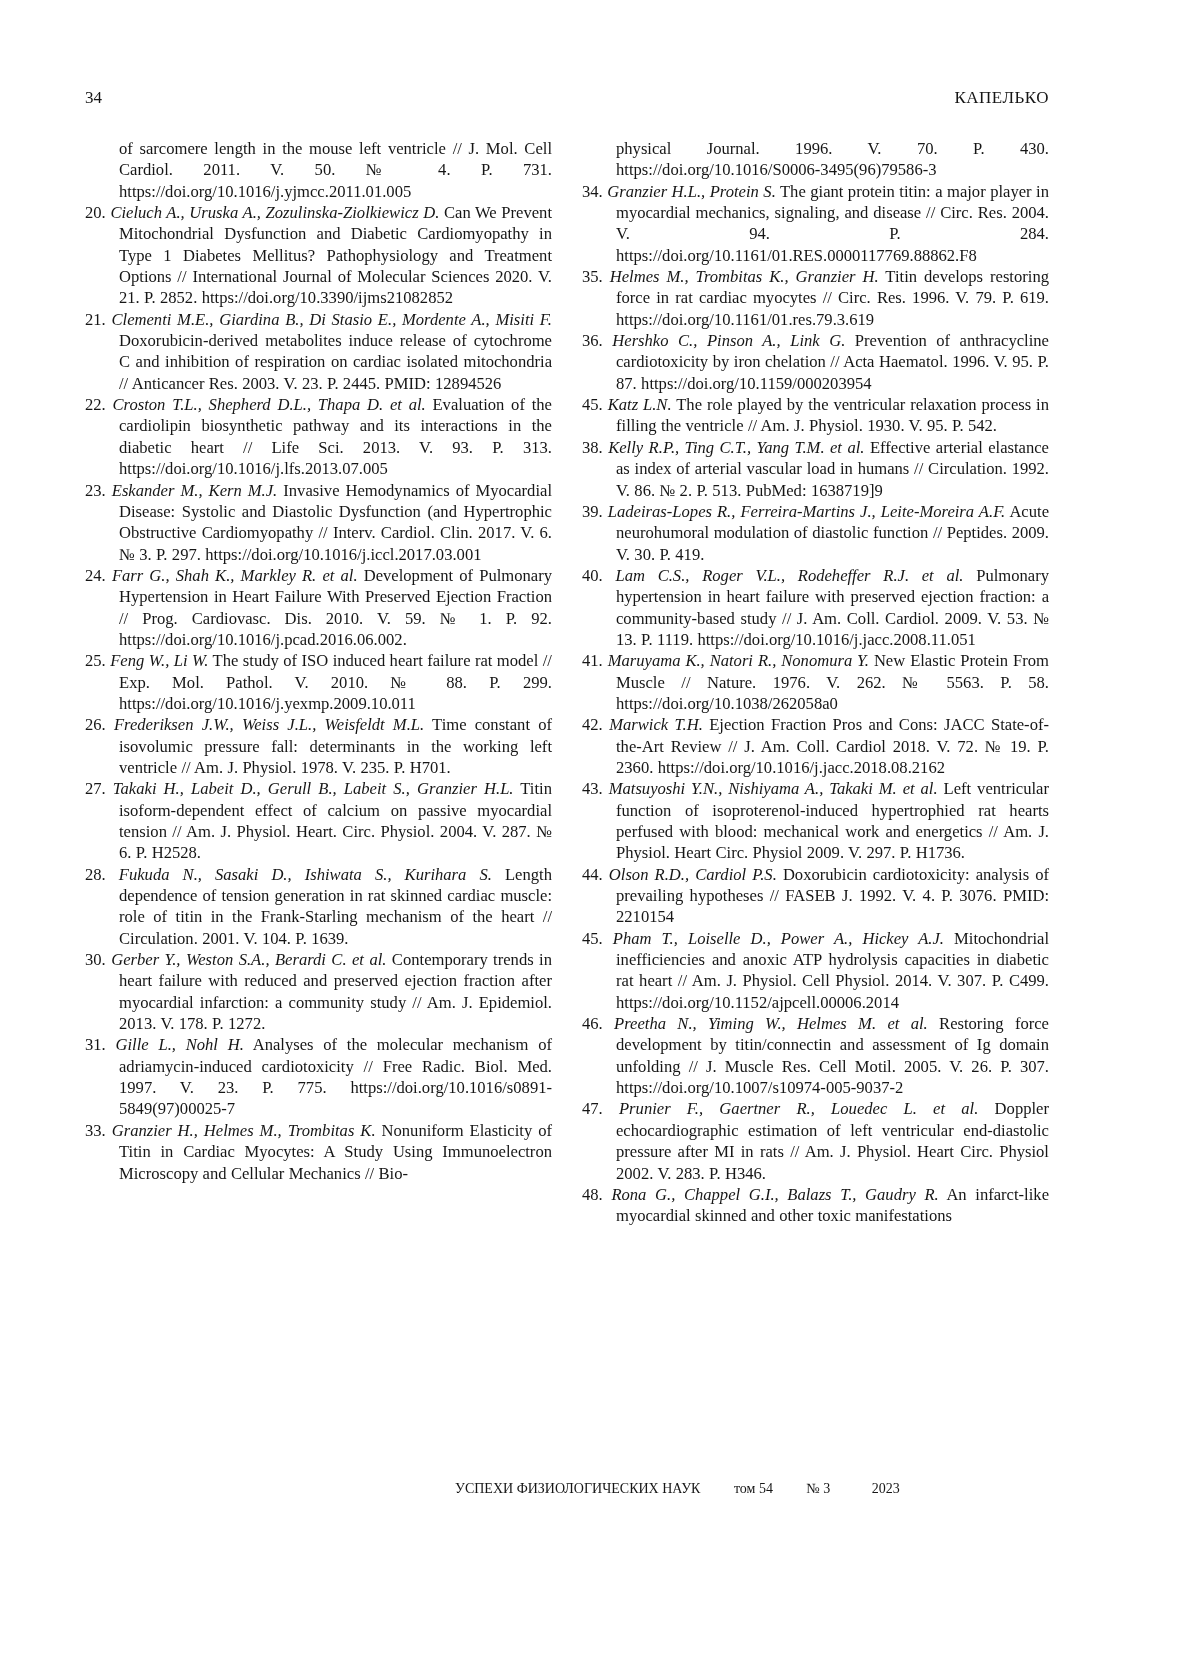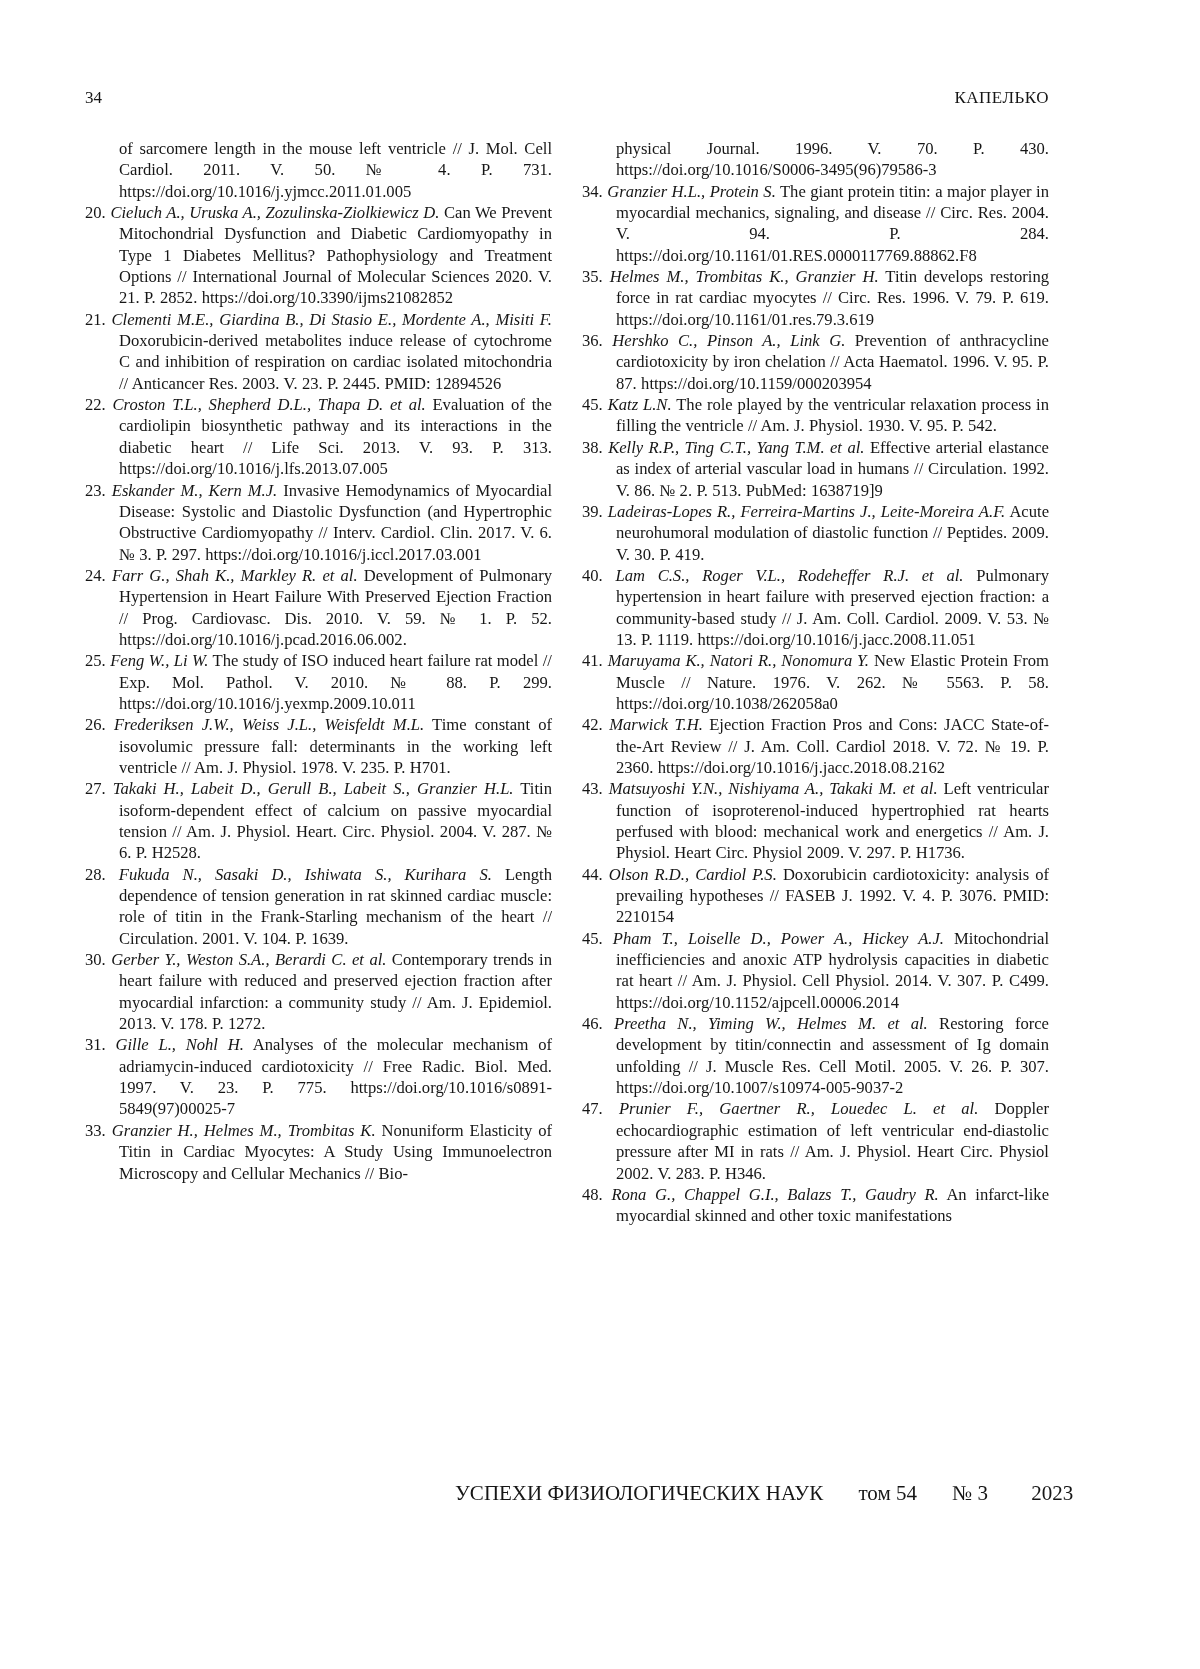--- a/index.html
+++ b/index.html
@@ -63,21 +63,21 @@
   .ref-authors {
     font-style: italic;
   }
   .page-footer {
     position: absolute;
     left: 85px;
     right: 151px;
     top: 1481px;
     text-align: left;
     padding-left: 370px;
-    font-size: 21px;
+    font-size: 14px;
     white-space: nowrap;
   }
   .page-footer .f-part {
     display: inline-block;
   }
   .page-footer .f-journal { margin-right: 30px; }
   .page-footer .f-volume  { margin-right: 30px; }
   .page-footer .f-issue   { margin-right: 38px; }
 </style>
 </head>
@@ -90,21 +90,21 @@
     <span class="running-head">КАПЕЛЬКО</span>
   </div>
 
   <div class="columns">
     <div class="col">
         <p class="ref cont"><span class="ref-text">of sarcomere length in the mouse left ventricle // J. Mol. Cell Cardiol. 2011. V. 50. № 4. P. 731. https://doi.org/10.1016/j.yjmcc.2011.01.005</span></p>
         <p class="ref"><span class="ref-num">20.</span> <span class="ref-authors">Cieluch A., Uruska A., Zozulinska-Ziolkiewicz D.</span> <span class="ref-text">Can We Prevent Mitochondrial Dysfunction and Diabetic Cardiomyopathy in Type 1 Diabetes Mellitus? Pathophysiology and Treatment Options // International Journal of Molecular Sciences 2020. V. 21. P. 2852. https://doi.org/10.3390/ijms21082852</span></p>
         <p class="ref"><span class="ref-num">21.</span> <span class="ref-authors">Clementi M.E., Giardina B., Di Stasio E., Mordente A., Misiti F.</span> <span class="ref-text">Doxorubicin-derived metabolites induce release of cytochrome C and inhibition of respiration on cardiac isolated mitochondria // Anticancer Res. 2003. V. 23. P. 2445. PMID: 12894526</span></p>
         <p class="ref"><span class="ref-num">22.</span> <span class="ref-authors">Croston T.L., Shepherd D.L., Thapa D. et al.</span> <span class="ref-text">Evaluation of the cardiolipin biosynthetic pathway and its interactions in the diabetic heart // Life Sci. 2013. V. 93. P. 313. https://doi.org/10.1016/j.lfs.2013.07.005</span></p>
         <p class="ref"><span class="ref-num">23.</span> <span class="ref-authors">Eskander M., Kern M.J.</span> <span class="ref-text">Invasive Hemodynamics of Myocardial Disease: Systolic and Diastolic Dysfunction (and Hypertrophic Obstructive Cardiomyopathy // Interv. Cardiol. Clin. 2017. V. 6. № 3. P. 297. https://doi.org/10.1016/j.iccl.2017.03.001</span></p>
-        <p class="ref"><span class="ref-num">24.</span> <span class="ref-authors">Farr G., Shah K., Markley R. et al.</span> <span class="ref-text">Development of Pulmonary Hypertension in Heart Failure With Preserved Ejection Fraction // Prog. Cardiovasc. Dis. 2010. V. 59. № 1. P. 52. https://doi.org/10.1016/j.pcad.2016.06.002.</span></p>
+        <p class="ref"><span class="ref-num">24.</span> <span class="ref-authors">Farr G., Shah K., Markley R. et al.</span> <span class="ref-text">Development of Pulmonary Hypertension in Heart Failure With Preserved Ejection Fraction // Prog. Cardiovasc. Dis. 2010. V. 59. № 1. P. 92. https://doi.org/10.1016/j.pcad.2016.06.002.</span></p>
         <p class="ref"><span class="ref-num">25.</span> <span class="ref-authors">Feng W., Li W.</span> <span class="ref-text">The study of ISO induced heart failure rat model // Exp. Mol. Pathol. V. 2010. № 88. P. 299. https://doi.org/10.1016/j.yexmp.2009.10.011</span></p>
         <p class="ref"><span class="ref-num">26.</span> <span class="ref-authors">Frederiksen J.W., Weiss J.L., Weisfeldt M.L.</span> <span class="ref-text">Time constant of isovolumic pressure fall: determinants in the working left ventricle // Am. J. Physiol. 1978. V. 235. P. H701.</span></p>
         <p class="ref"><span class="ref-num">27.</span> <span class="ref-authors">Takaki H., Labeit D., Gerull B., Labeit S., Granzier H.L.</span> <span class="ref-text">Titin isoform-dependent effect of calcium on passive myocardial tension // Am. J. Physiol. Heart. Circ. Physiol. 2004. V. 287. № 6. P. H2528.</span></p>
         <p class="ref"><span class="ref-num">28.</span> <span class="ref-authors">Fukuda N., Sasaki D., Ishiwata S., Kurihara S.</span> <span class="ref-text">Length dependence of tension generation in rat skinned cardiac muscle: role of titin in the Frank-Starling mechanism of the heart // Circulation. 2001. V. 104. P. 1639.</span></p>
         <p class="ref"><span class="ref-num">30.</span> <span class="ref-authors">Gerber Y., Weston S.A., Berardi C. et al.</span> <span class="ref-text">Contemporary trends in heart failure with reduced and preserved ejection fraction after myocardial infarction: a community study // Am. J. Epidemiol. 2013. V. 178. P. 1272.</span></p>
         <p class="ref"><span class="ref-num">31.</span> <span class="ref-authors">Gille L., Nohl H.</span> <span class="ref-text">Analyses of the molecular mechanism of adriamycin-induced cardiotoxicity // Free Radic. Biol. Med. 1997. V. 23. P. 775. https://doi.org/10.1016/s0891-5849(97)00025-7</span></p>
         <p class="ref"><span class="ref-num">33.</span> <span class="ref-authors">Granzier H., Helmes M., Trombitas K.</span> <span class="ref-text">Nonuniform Elasticity of Titin in Cardiac Myocytes: A Study Using Immunoelectron Microscopy and Cellular Mechanics // Bio-</span></p>
       </div>
     <div class="col">
         <p class="ref cont"><span class="ref-text">physical Journal. 1996. V. 70. P. 430. https://doi.org/10.1016/S0006-3495(96)79586-3</span></p>

